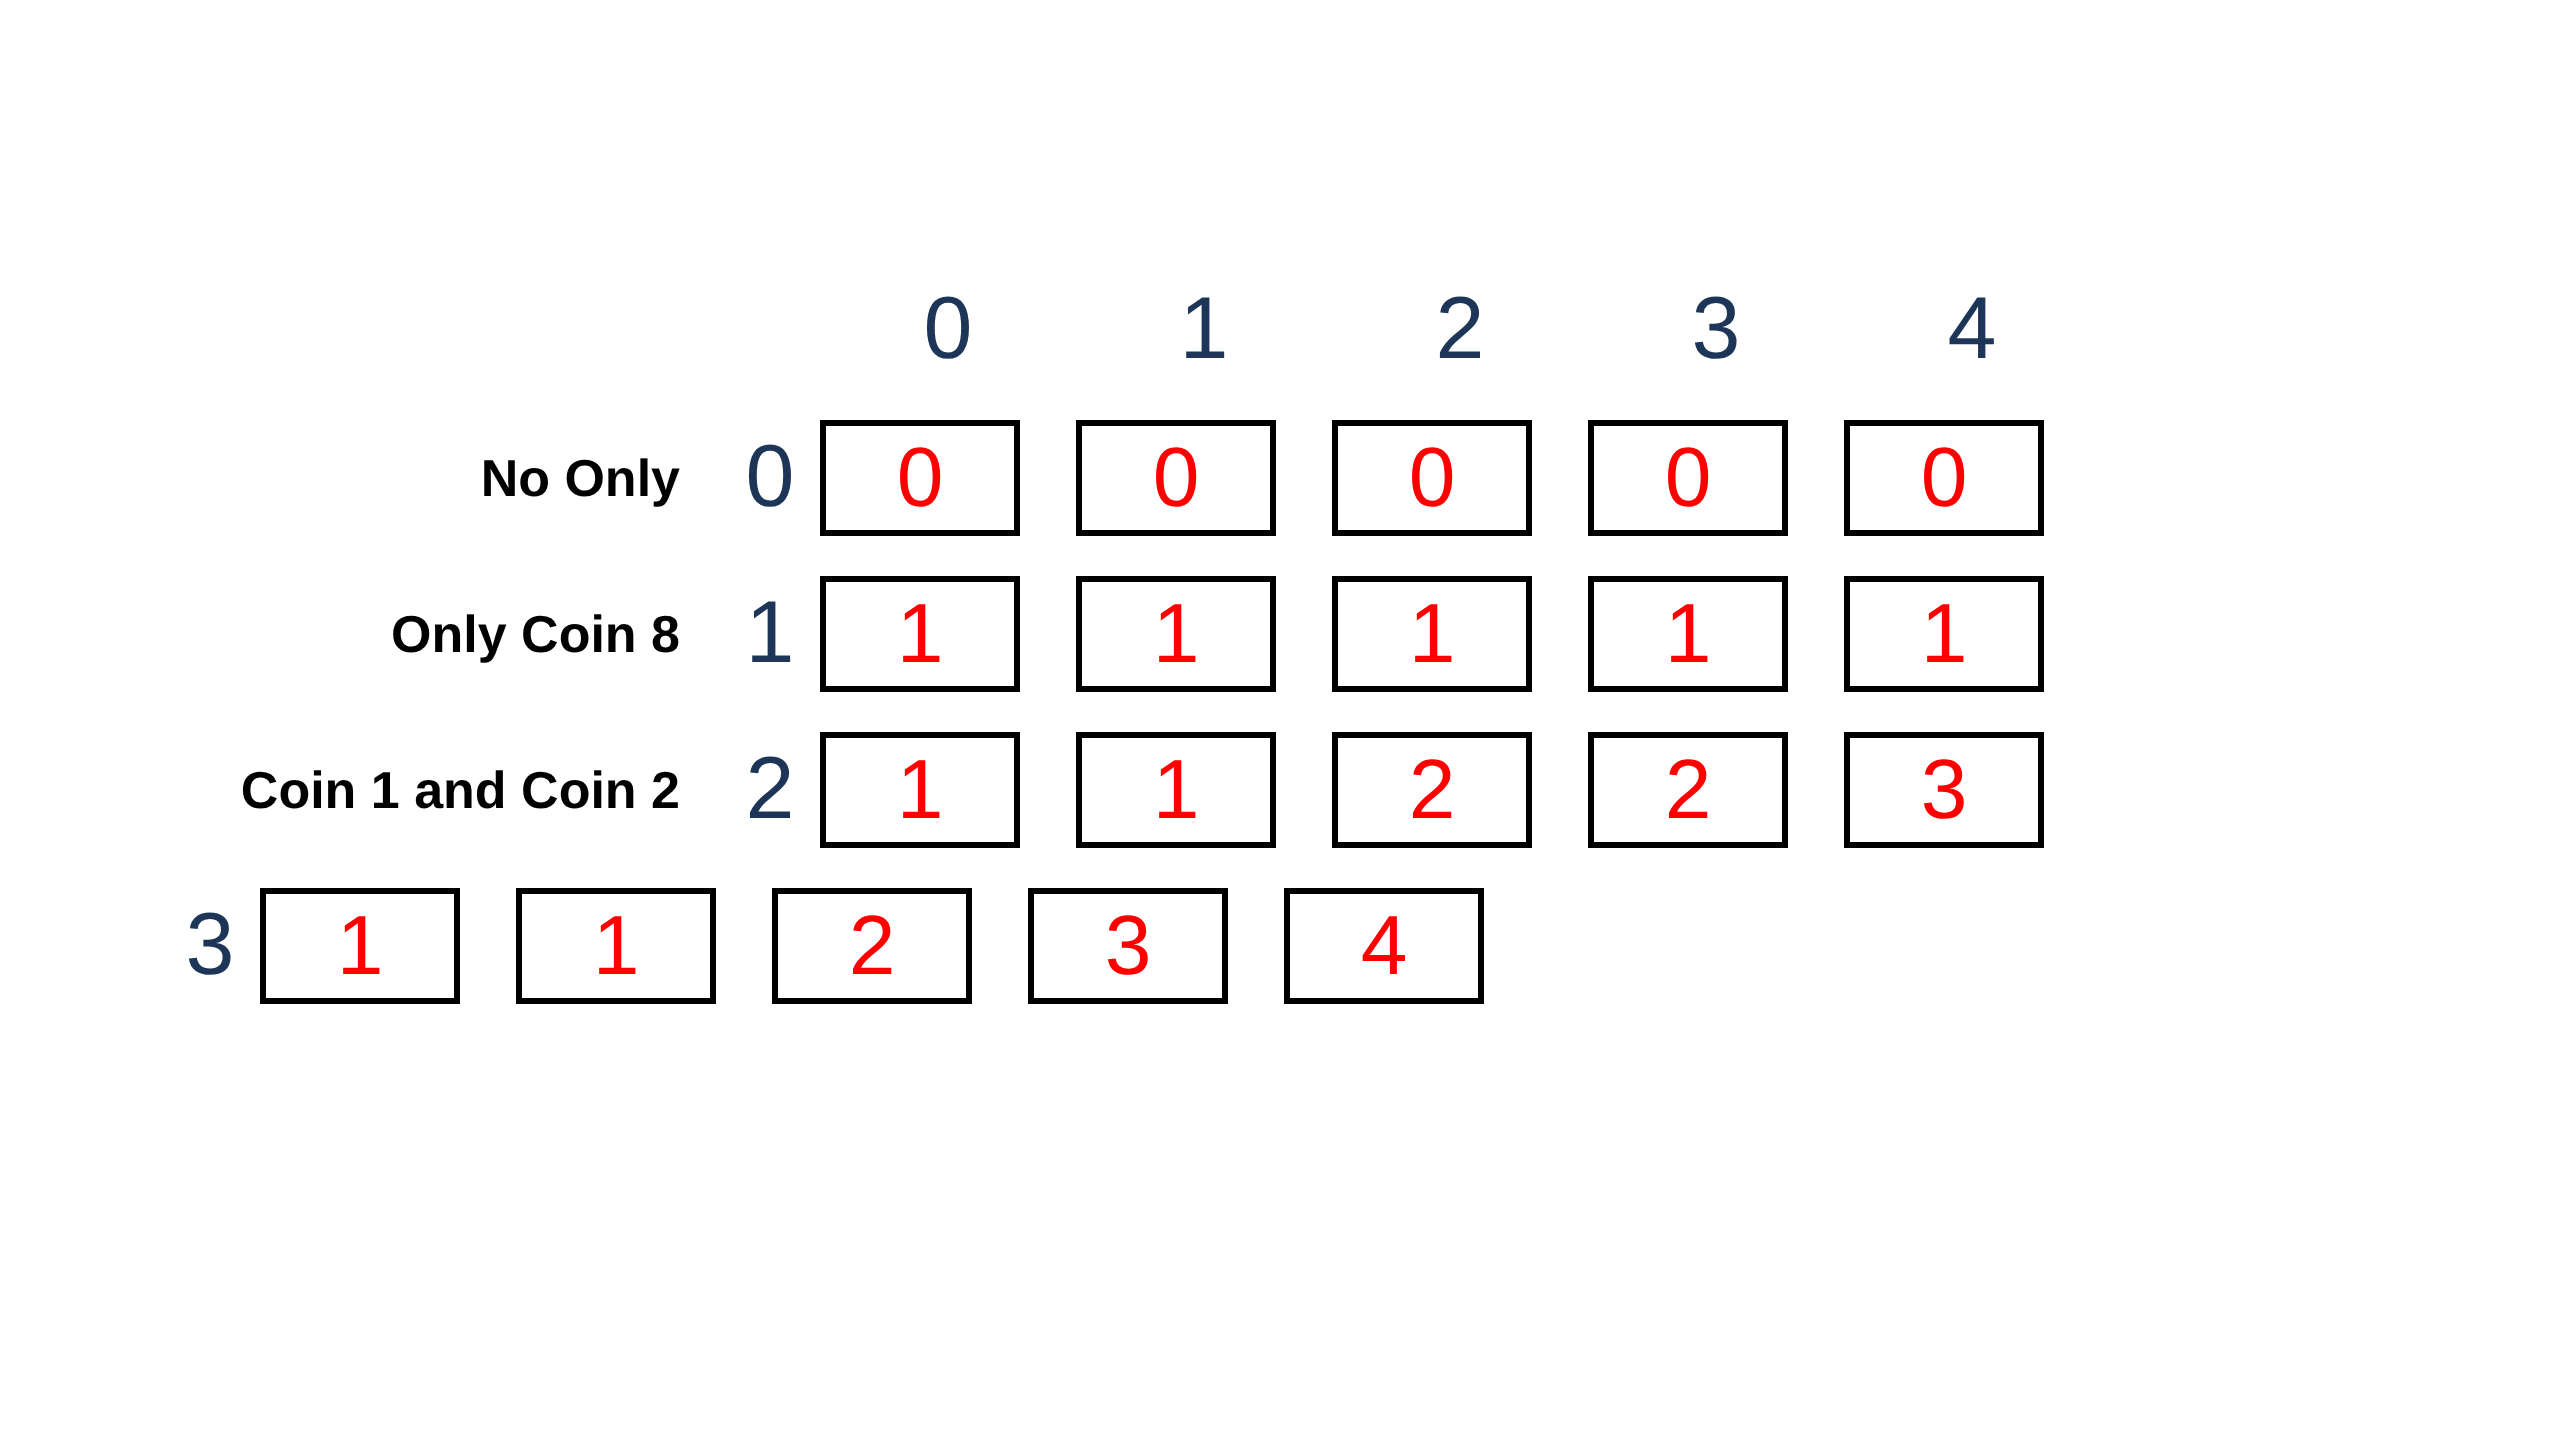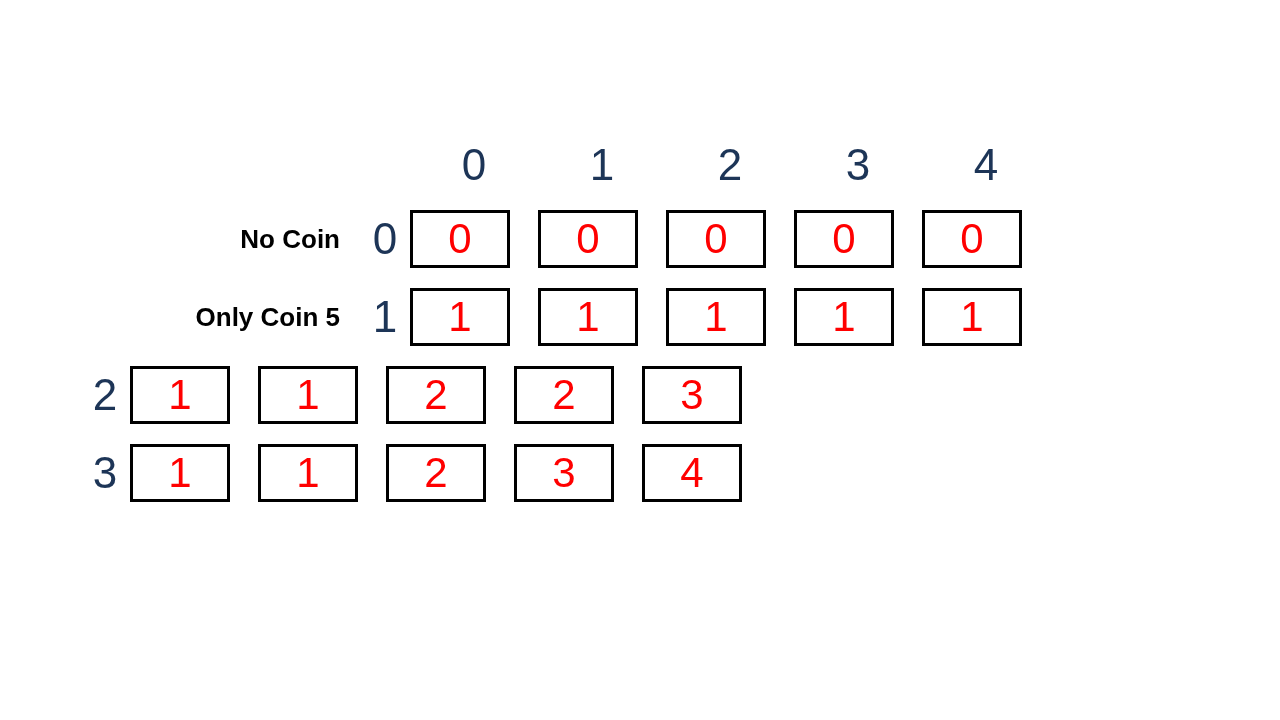--- a/index.html
+++ b/index.html
@@ -73,44 +73,45 @@
 <div class="container">
   <div class="col-headers">
     <div class="col-header">0</div>
     <div class="col-header">1</div>
     <div class="col-header">2</div>
     <div class="col-header">3</div>
     <div class="col-header">4</div>
   </div>
 
   <div class="data-row">
-    <div class="row-label">No Coin</div>
+    <div class="row-label">No Only</div>
     <div class="row-index">0</div>
     <div class="cells">
       <div class="cell">0</div>
       <div class="cell">0</div>
       <div class="cell">0</div>
       <div class="cell">0</div>
       <div class="cell">0</div>
     </div>
   </div>
 
   <div class="data-row">
-    <div class="row-label">Only Coin 5</div>
+    <div class="row-label">Only Coin 8</div>
     <div class="row-index">1</div>
     <div class="cells">
       <div class="cell">1</div>
       <div class="cell">1</div>
       <div class="cell">1</div>
       <div class="cell">1</div>
       <div class="cell">1</div>
     </div>
   </div>
 
   <div class="data-row">
+    <div class="row-label">Coin 1 and Coin 2</div>
     <div class="row-index">2</div>
     <div class="cells">
       <div class="cell">1</div>
       <div class="cell">1</div>
       <div class="cell">2</div>
       <div class="cell">2</div>
       <div class="cell">3</div>
     </div>
   </div>
 

